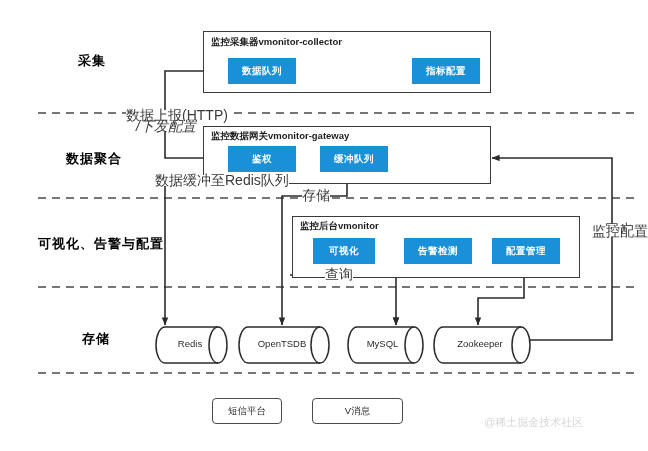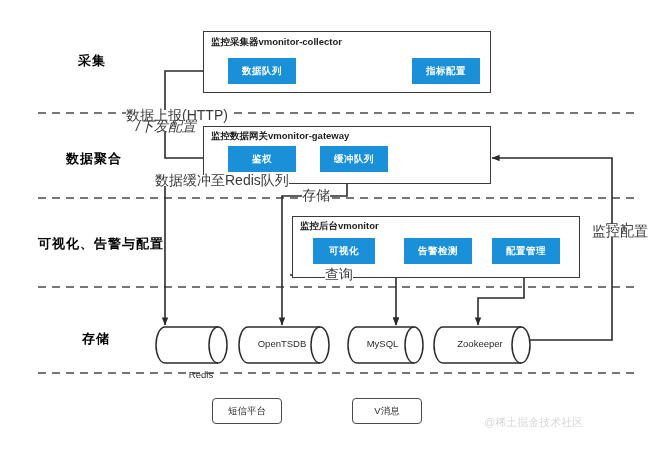--- a/index.html
+++ b/index.html
@@ -184,23 +184,23 @@
   <div class="blue-box" style="left:492px; top:238px; width:68px; height:26px;">配置管理</div>
 
   <div class="edge-label" style="left:126px; top:110px;">数据上报(HTTP)</div>
   <div class="edge-label" style="left:136px; top:121px;font-style:italic;">/下发配置</div>
   <div class="edge-label" style="left:155px; top:175px;">数据缓冲至Redis队列</div>
   <div class="edge-label" style="left:302px; top:190px;">存储</div>
   <div class="edge-label" style="left:325px; top:269px;">查询</div>
   <div class="edge-label" style="left:605px; top:224px;">同步</div>
   <div class="edge-label" style="left:592px; top:226px;">监控配置</div>
 
-  <div class="cyl-label" style="left:176px; top:338px; width:50px;margin-top:31px;">Redis</div>
+  <div class="cyl-label" style="left:165px; top:338px; width:50px;">Redis</div>
   <div class="cyl-label" style="left:248px; top:338px; width:68px;">OpenTSDB</div>
   <div class="cyl-label" style="left:355px; top:338px; width:55px;">MySQL</div>
   <div class="cyl-label" style="left:443px; top:338px; width:74px;">Zookeeper</div>
 
   <div class="plain-box" style="left:212px; top:398px; width:70px; height:26px;">短信平台</div>
-  <div class="plain-box" style="left:312px; top:398px; width:70px; height:26px;margin-left:40px;">V消息</div>
+  <div class="plain-box" style="left:312px; top:398px; width:91px; height:26px;">V消息</div>
 
   <div class="watermark" style="left:484px; top:415px;">@稀土掘金技术社区</div>
 
 </div>
 
 </body></html>

